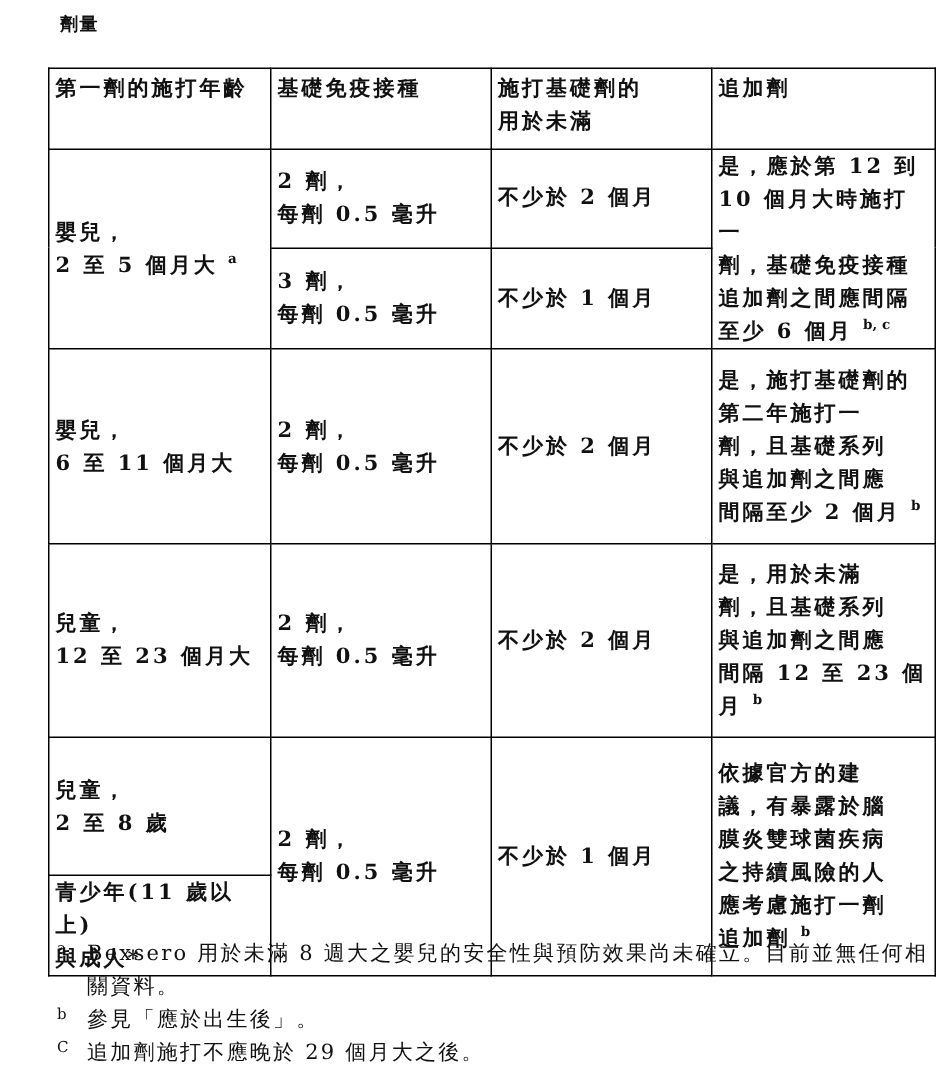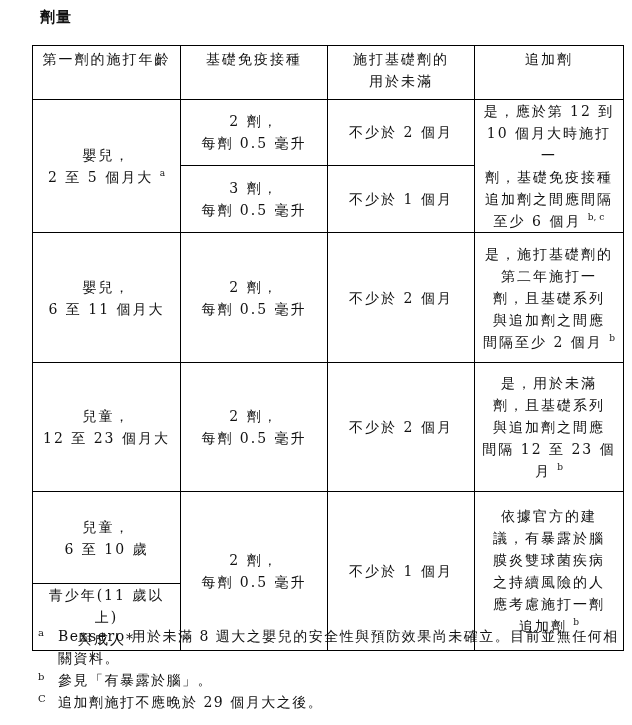--- a/index.html
+++ b/index.html
@@ -3,33 +3,33 @@
 <meta charset="utf-8">
 <style>
   html, body { margin: 0; padding: 0; background: #ffffff; }
   body {
     width: 632px; height: 725px; position: relative; overflow: hidden;
     font-family: "DejaVu Serif", "Liberation Serif", serif;
     color: #111;
   }
   .title {
     position: absolute; left: 40px; top: 8px;
-    font-size: 15px; font-weight: bold; letter-spacing: 1px;
+    font-size: 12px; font-weight: bold; letter-spacing: 1px;
     font-family: Liberation Mono, monospace;
   }
   table.dose {
     position: absolute; left: 32px; top: 45px;
     border-collapse: collapse;
     table-layout: fixed;
     width: 591px;
   }
   table.dose td, table.dose th {
     border: 1.5px solid #000;
-    text-align: center;
-    font-weight: normal;
+    text-align: left;
+    font-weight: bold;
     font-size: 14px;
     line-height: 22px;
     padding: 0 4px;
     letter-spacing: 2px;
   }
   table.dose th { vertical-align: top; padding-top: 2px; }
   table.dose td { vertical-align: middle; }
   sup { font-size: 9px; letter-spacing: 0; vertical-align: 6px; line-height: 0; }
   .footnotes {
     position: absolute; left: 38px; top: 625px; width: 585px;
@@ -129,21 +129,21 @@
       <span class="cell-line">劑，且基礎系列</span>
       <span class="cell-line">與追加劑之間應</span>
       <span class="cell-line">間隔 12 至 23 個</span>
       <span class="cell-line"><span>月</span> <sup>b</sup></span>
     </td>
   </tr>
 
   <tr style="height:92px">
     <td>
           <span class="cell-line">兒童，</span>
-          <span class="cell-line">6 至 10 歲</span>
+          <span class="cell-line">2 至 8 歲</span>
         </td>
     <td rowspan="2">
           <span class="cell-line">2 劑，</span>
           <span class="cell-line">每劑 0.5 毫升</span>
         </td>
     <td rowspan="2">不少於 1 個月</td>
     <td rowspan="2">
       <span class="cell-line">依據官方的建</span>
       <span class="cell-line">議，有暴露於腦</span>
       <span class="cell-line">膜炎雙球菌疾病</span>
@@ -161,19 +161,19 @@
 </tbody>
   </table>
 
 <div class="footnotes">
   <div class="fn">
     <span class="mark">a</span>
     <span class="txt">Bexsero 用於未滿 8 週大之嬰兒的安全性與預防效果尚未確立。目前並無任何相關資料。</span>
   </div>
   <div class="fn">
     <span class="mark">b</span>
-    <span class="txt">參見「有暴露於腦」。</span>
+    <span class="txt">參見「應於出生後」。</span>
   </div>
   <div class="fn">
     <span class="mark">C</span>
     <span class="txt">追加劑施打不應晚於 29 個月大之後。</span>
   </div>
 </div>
 
 </body></html>

